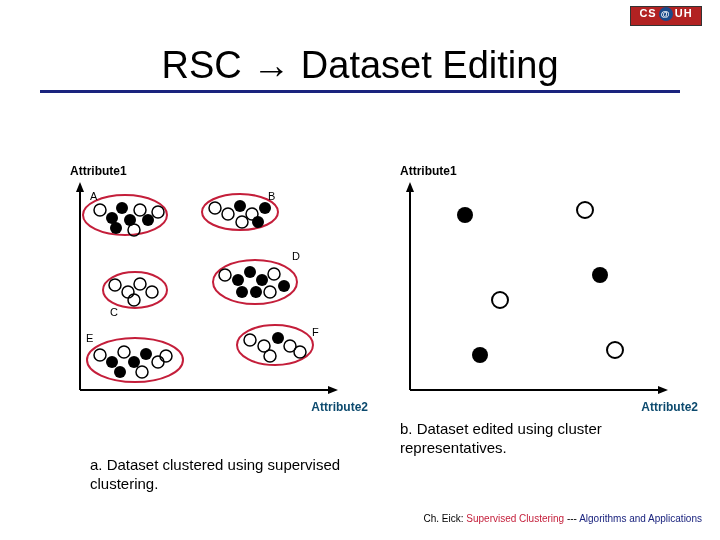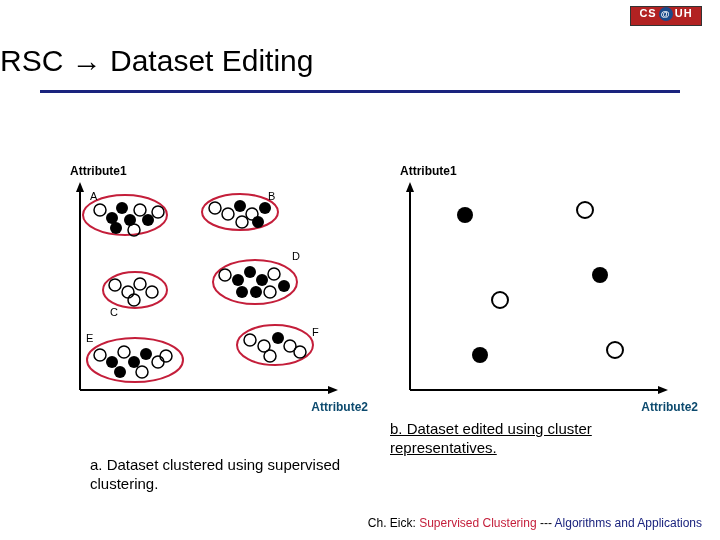--- a/index.html
+++ b/index.html
@@ -36,21 +36,22 @@
     font-size:9px;
     line-height:14px;
     text-align:center;
     margin:0 2px;
   }
   .title {
     position: absolute;
     top: 44px;
     left: 0;
     width: 720px;
-    font-size: 30px;
+    text-align: center;
+    font-size: 38px;
     color: #000;
   }
   .rule {
     position: absolute;
     top: 90px;
     left: 40px;
     width: 640px;
     height: 3px;
     background: #1a237e;
   }
@@ -79,26 +80,26 @@
   }
   .caption {
     position: absolute;
     top: 420px;
     font-size: 15px;
     color: #000;
     line-height: 1.25;
     width: 260px;
   }
   .cap-left { left: 90px; margin-top: 36px; }
-  .cap-right { left: 390px; text-decoration: underline; }
+  .cap-right { left: 400px; }
   .footer {
     position: absolute;
-    bottom: 10px;
+    bottom: 16px;
     right: 18px;
-    font-size: 12px;
+    font-size: 10px;
   }
   .footer .a { color: #000; }
   .footer .b { color: #c41e3a; }
   .footer .c { color: #1a237e; }
 </style>
 </head>
 <body>
 
 <div class="logo">
   <span>CS</span>

